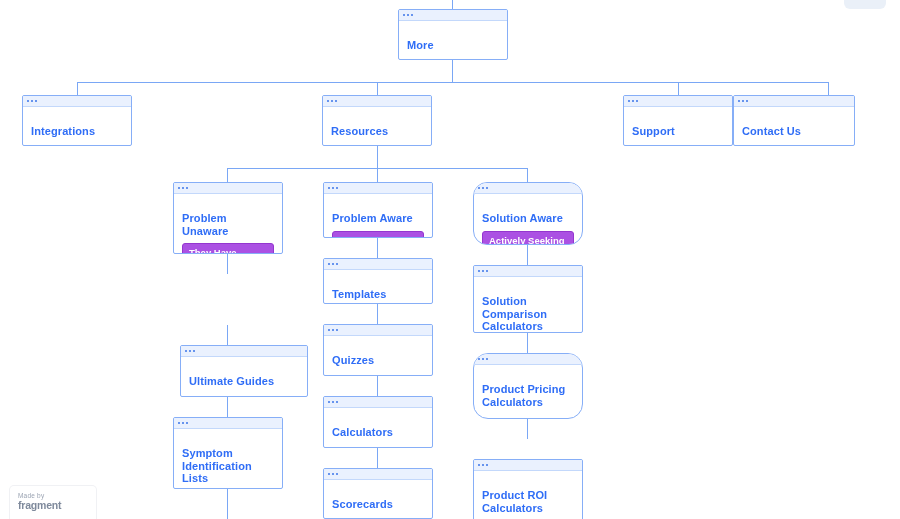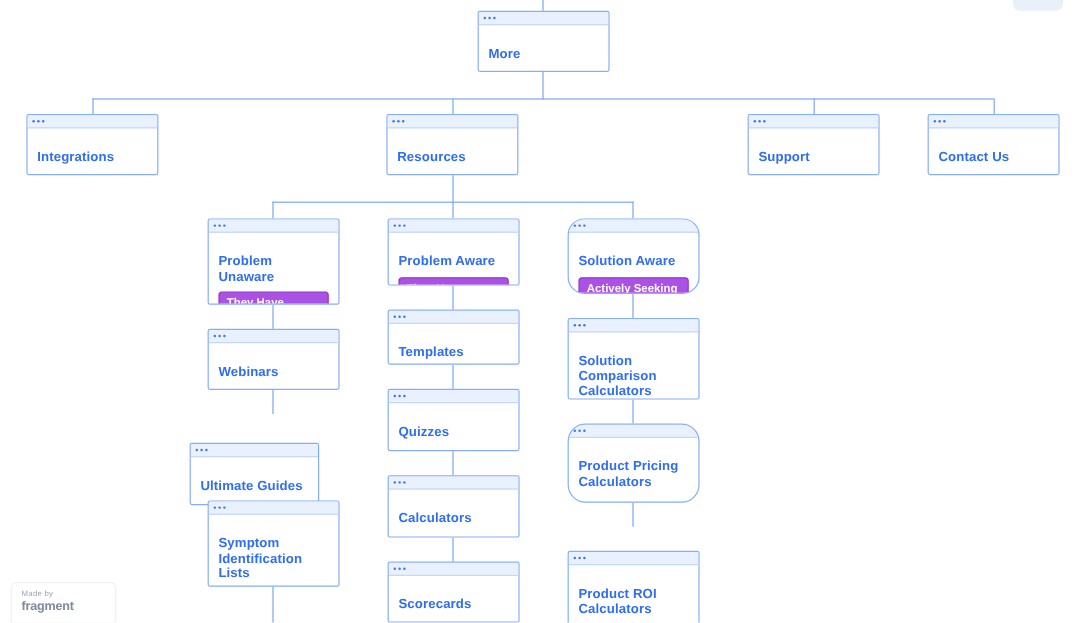--- a/index.html
+++ b/index.html
@@ -188,21 +188,21 @@
     <div class="node-titlebar">
       <span class="dot"></span>
       <span class="dot"></span>
       <span class="dot"></span>
     </div>
     <div class="node-body">
       <div class="node-label">Support</div>
     </div>
   </div>
 
-  <div class="node" style="left:773px; top:95px; width:110px; height:51px;">
+  <div class="node" style="left:733px; top:95px; width:122px; height:51px;">
     <div class="node-titlebar">
       <span class="dot"></span>
       <span class="dot"></span>
       <span class="dot"></span>
     </div>
     <div class="node-body">
       <div class="node-label">Contact Us</div>
     </div>
   </div>
 
@@ -238,32 +238,22 @@
       <span class="dot"></span>
       <span class="dot"></span>
     </div>
     <div class="node-body">
       <div class="node-label">Solution Aware</div>
       <span class="badge">Actively Seeking
 Solutions</span>
     </div>
   </div>
 
-  <div class="node" style="left:173px; top:274px; width:110px; height:51px;">
-    <div class="node-titlebar">
-      <span class="dot"></span>
-      <span class="dot"></span>
-      <span class="dot"></span>
-    </div>
-    <div class="node-body">
-      <div class="node-label">Webinars</div>
-    </div>
-  </div>
-
-  <div class="node" style="left:158px; top:345px; width:108px; height:52px;margin-top:24px;">
+
+  <div class="node" style="left:180px; top:345px; width:128px; height:52px;">
     <div class="node-titlebar">
       <span class="dot"></span>
       <span class="dot"></span>
       <span class="dot"></span>
     </div>
     <div class="node-body">
       <div class="node-label">Ultimate Guides</div>
     </div>
   </div>
 

